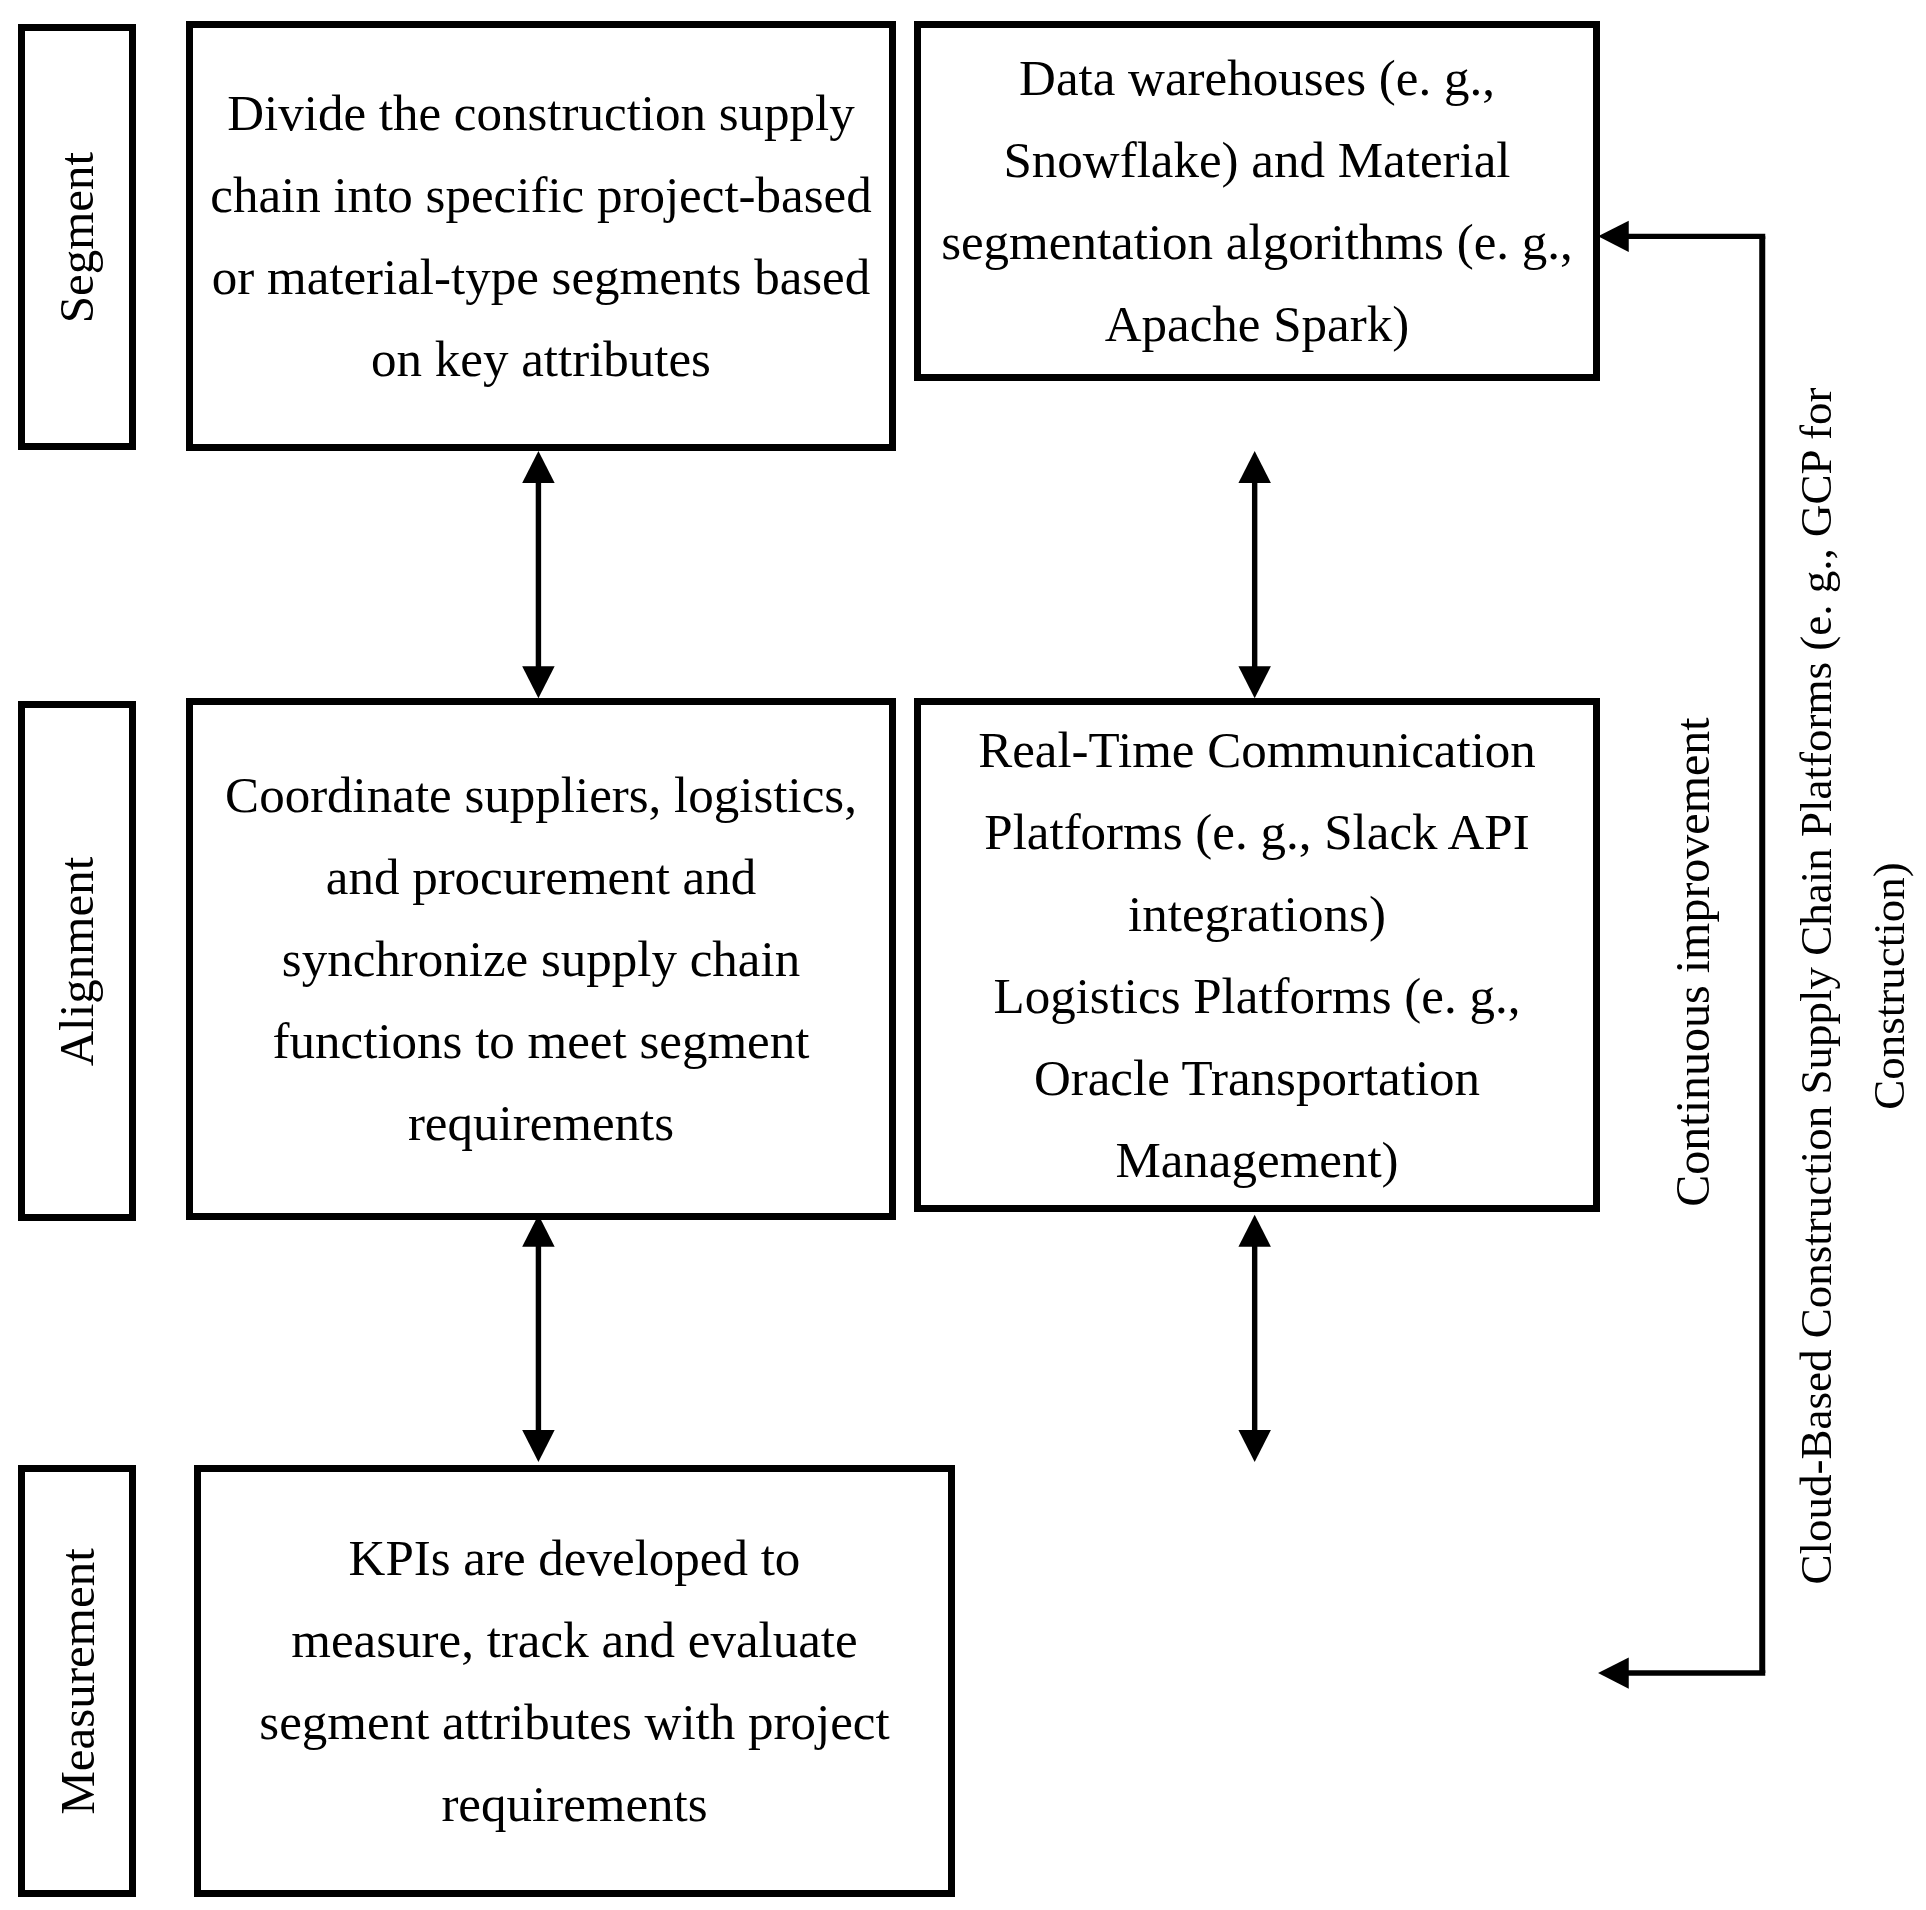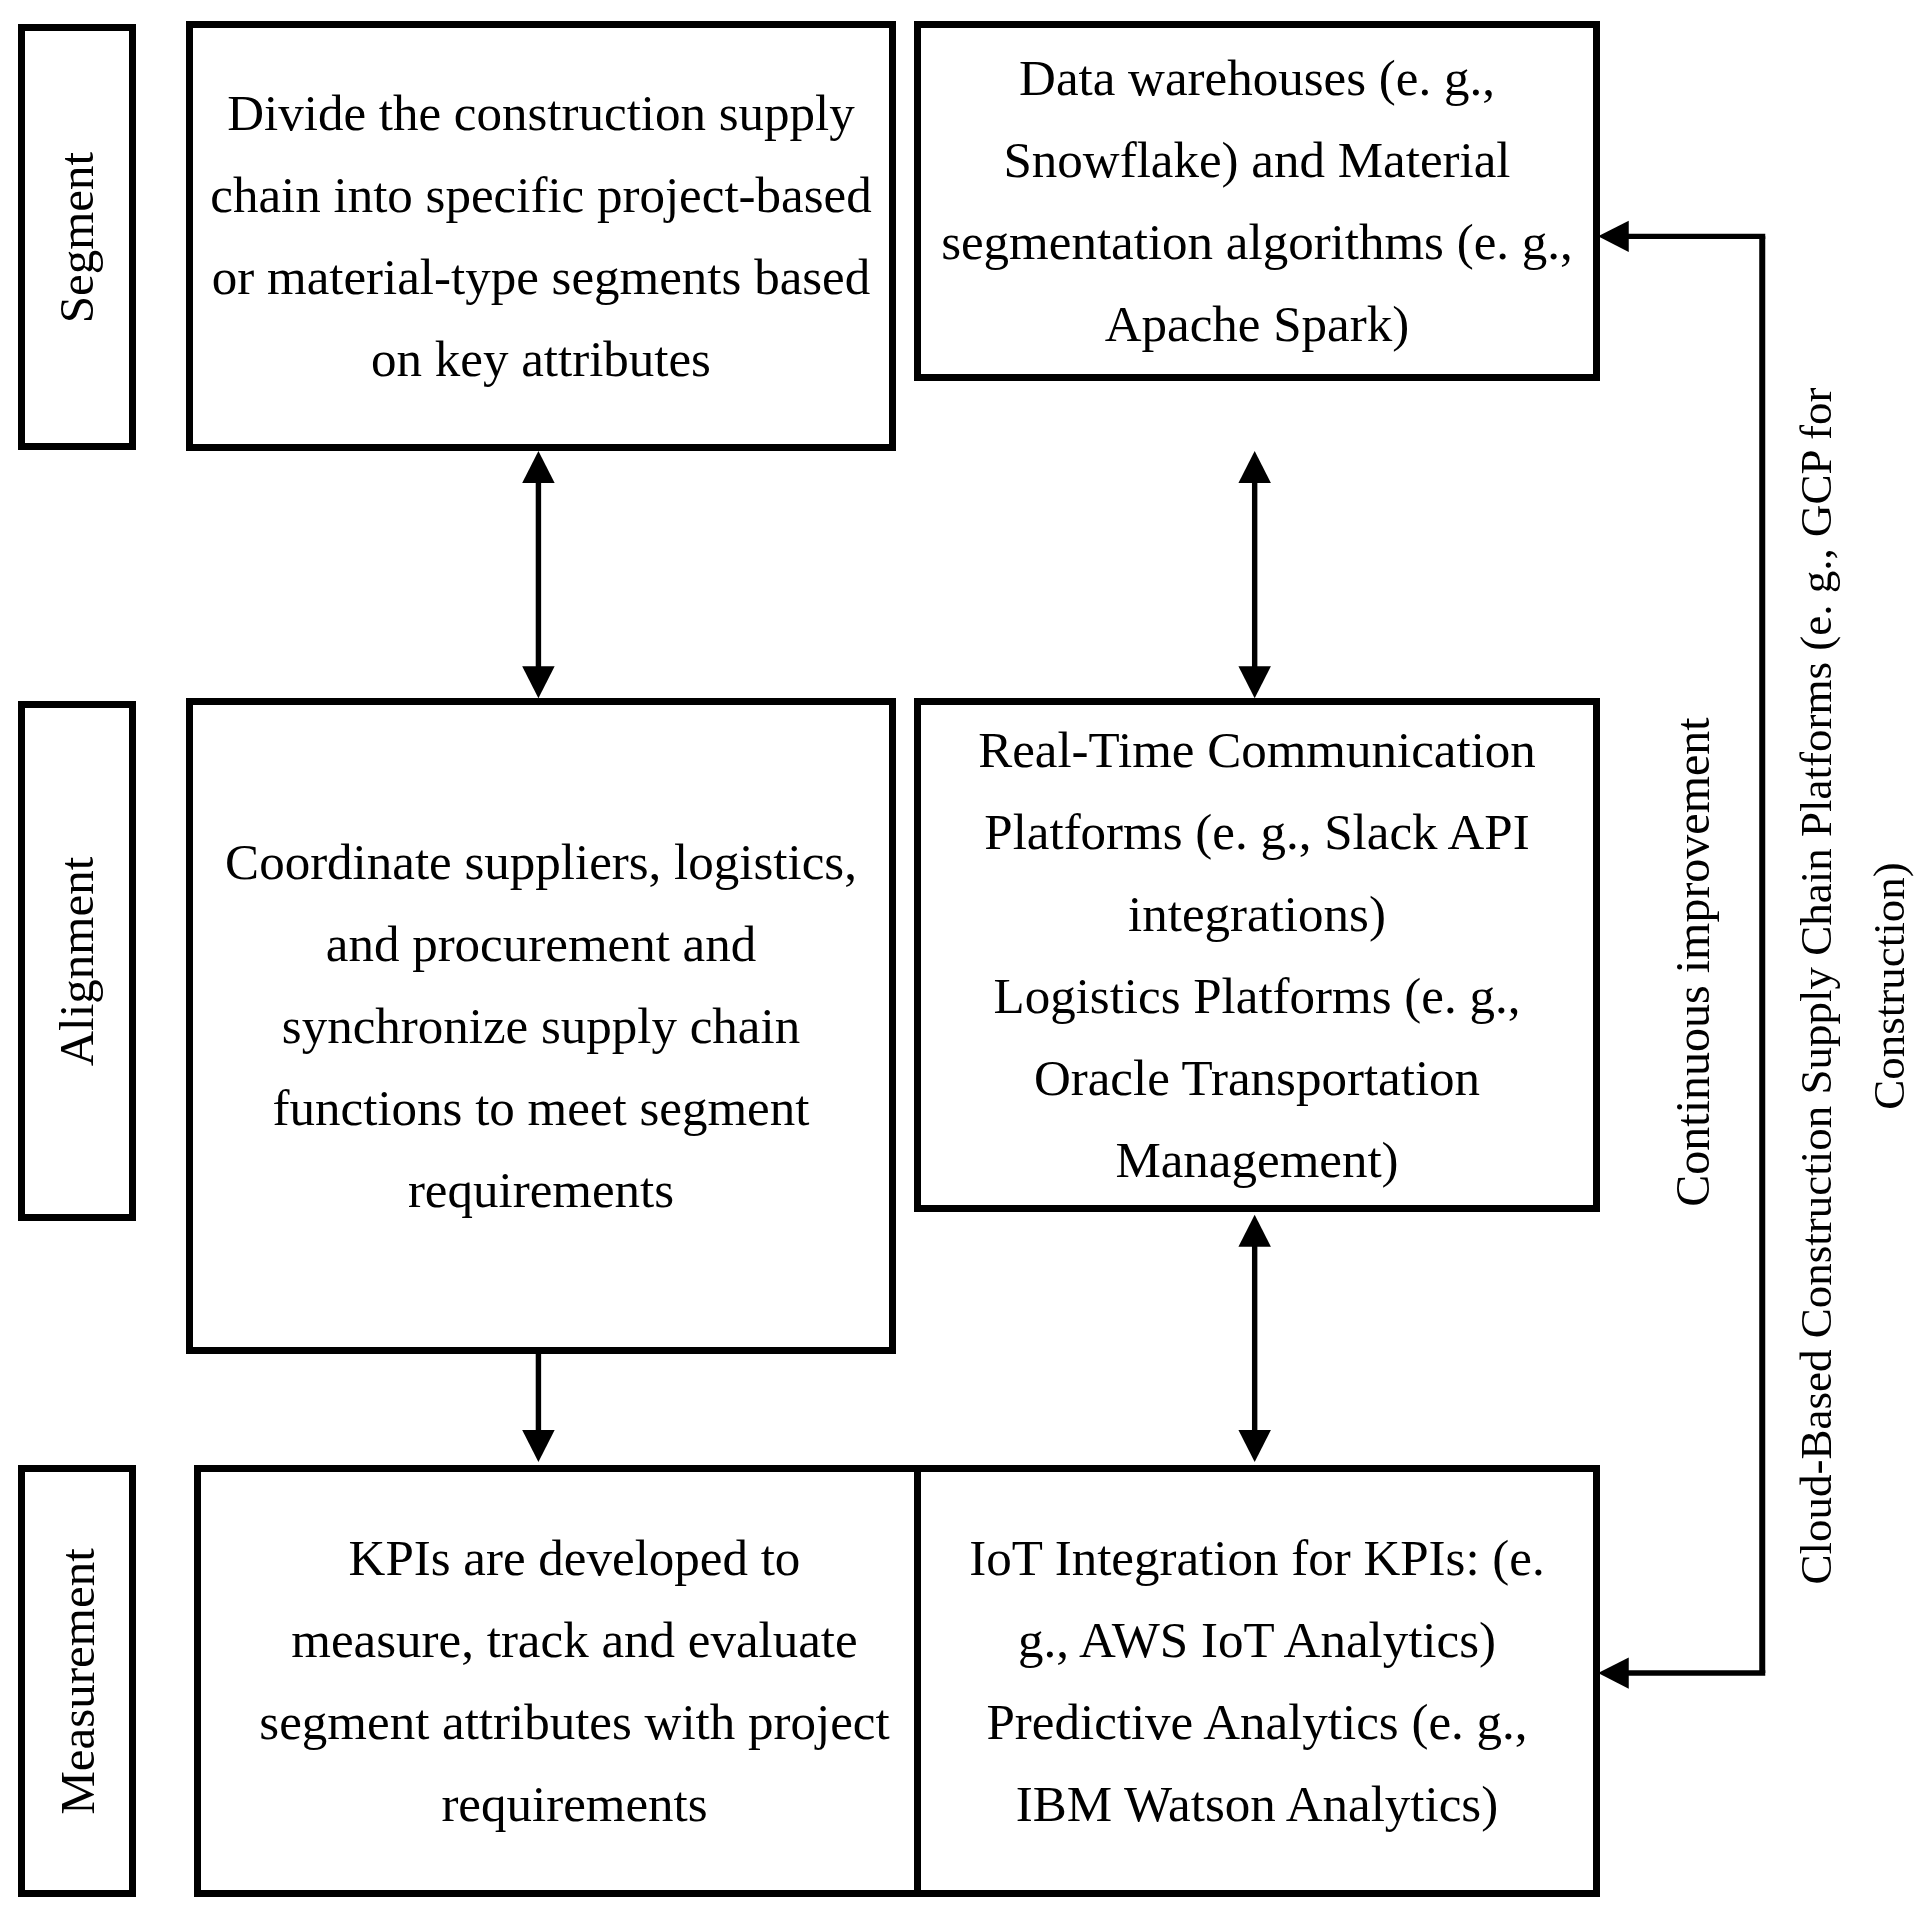--- a/index.html
+++ b/index.html
@@ -59,21 +59,21 @@
     left: 1071px;   
     top: 914px;    
     width: 1564px;
     height: 144px;
     font-size: 45px;
     line-height: 73px;
   }
   
   #box-segment-activity     { left: 186px;  top: 21px;   width: 710px; height: 430px; }
   #box-segment-tools        { left: 914px; top: 21px;   width: 686px; height: 360px; }
-  #box-alignment-activity   { left: 186px;  top: 698px; width: 710px; height: 656px; }
+  #box-alignment-activity   { left: 186px;  top: 698px; width: 710px; height: 522px; }
   #box-alignment-tools      { left: 914px; top: 698px; width: 686px; height: 514px; }
   #box-measurement-activity { left: 194px;  top: 1465px; width: 761px; height: 432px; }
   #box-measurement-tools    { left: 914px; top: 1465px; width: 686px; height: 432px; }
   
   #label-segment     { left: 18px; top: 24px;   width: 118px; height: 426px; }
   #label-alignment   { left: 18px; top: 701px; width: 118px; height: 520px; }
   #label-measurement { left: 18px; top: 1465px; width: 118px; height: 432px; }
 </style>
 </head>
 <body>
@@ -151,25 +151,19 @@
 Logistics Platforms (e. g.,
 Oracle Transportation
 Management)</span>
   </div>
   <div class="box content-box" id="box-measurement-activity">
     <span>KPIs are developed to
 measure, track and evaluate
 segment attributes with project
 requirements</span>
   </div>
-  <div class="box content-box" id="box-measurement-tools">
-    <span>IoT Integration for KPIs: (e.
-g., AWS IoT Analytics)
-Predictive Analytics (e. g.,
-IBM Watson Analytics)</span>
-  </div>
 
   <div class="vlabel continuous">Continuous improvement</div>
   <div class="vlabel cloud">Cloud-Based Construction Supply Chain Platforms (e. g., GCP for
 Construction)</div>
 
 </div>
 
 
 </body></html>

